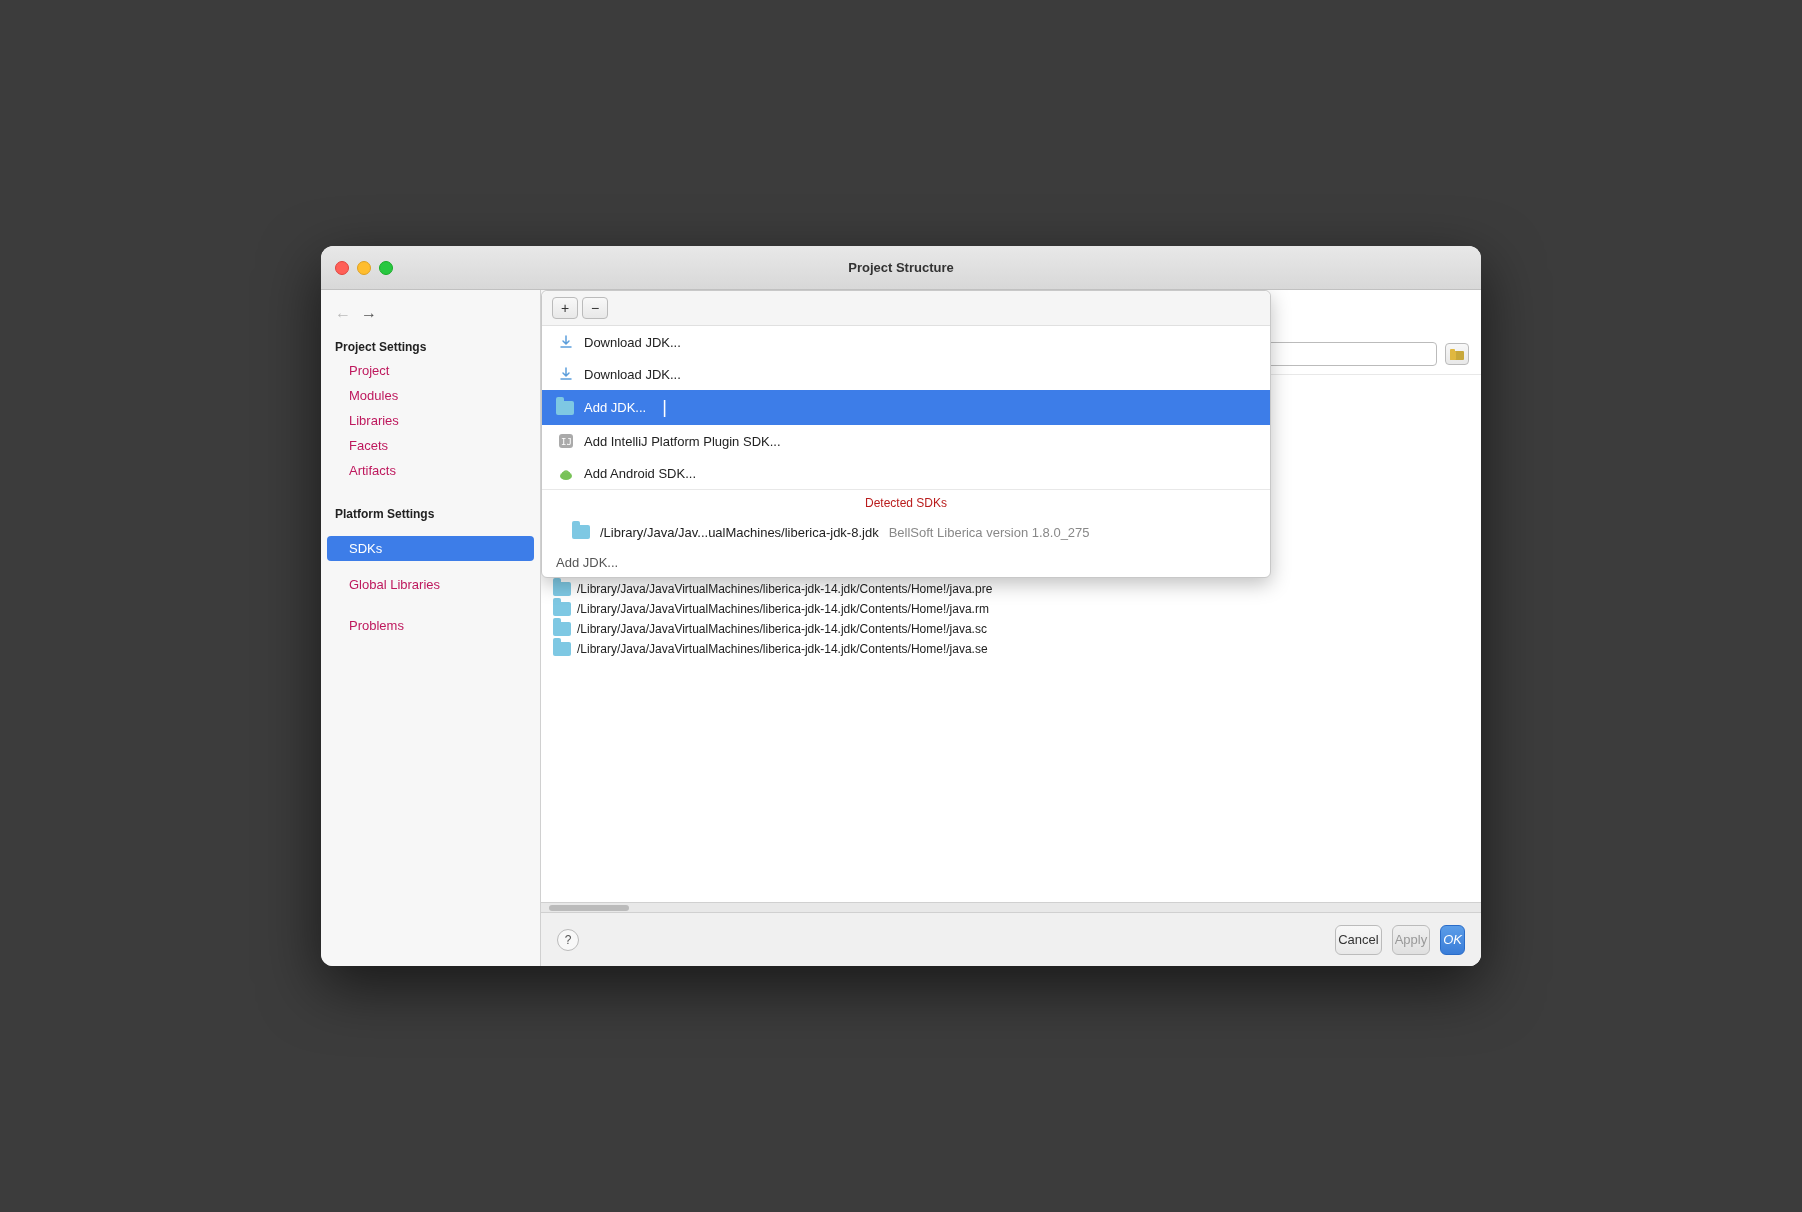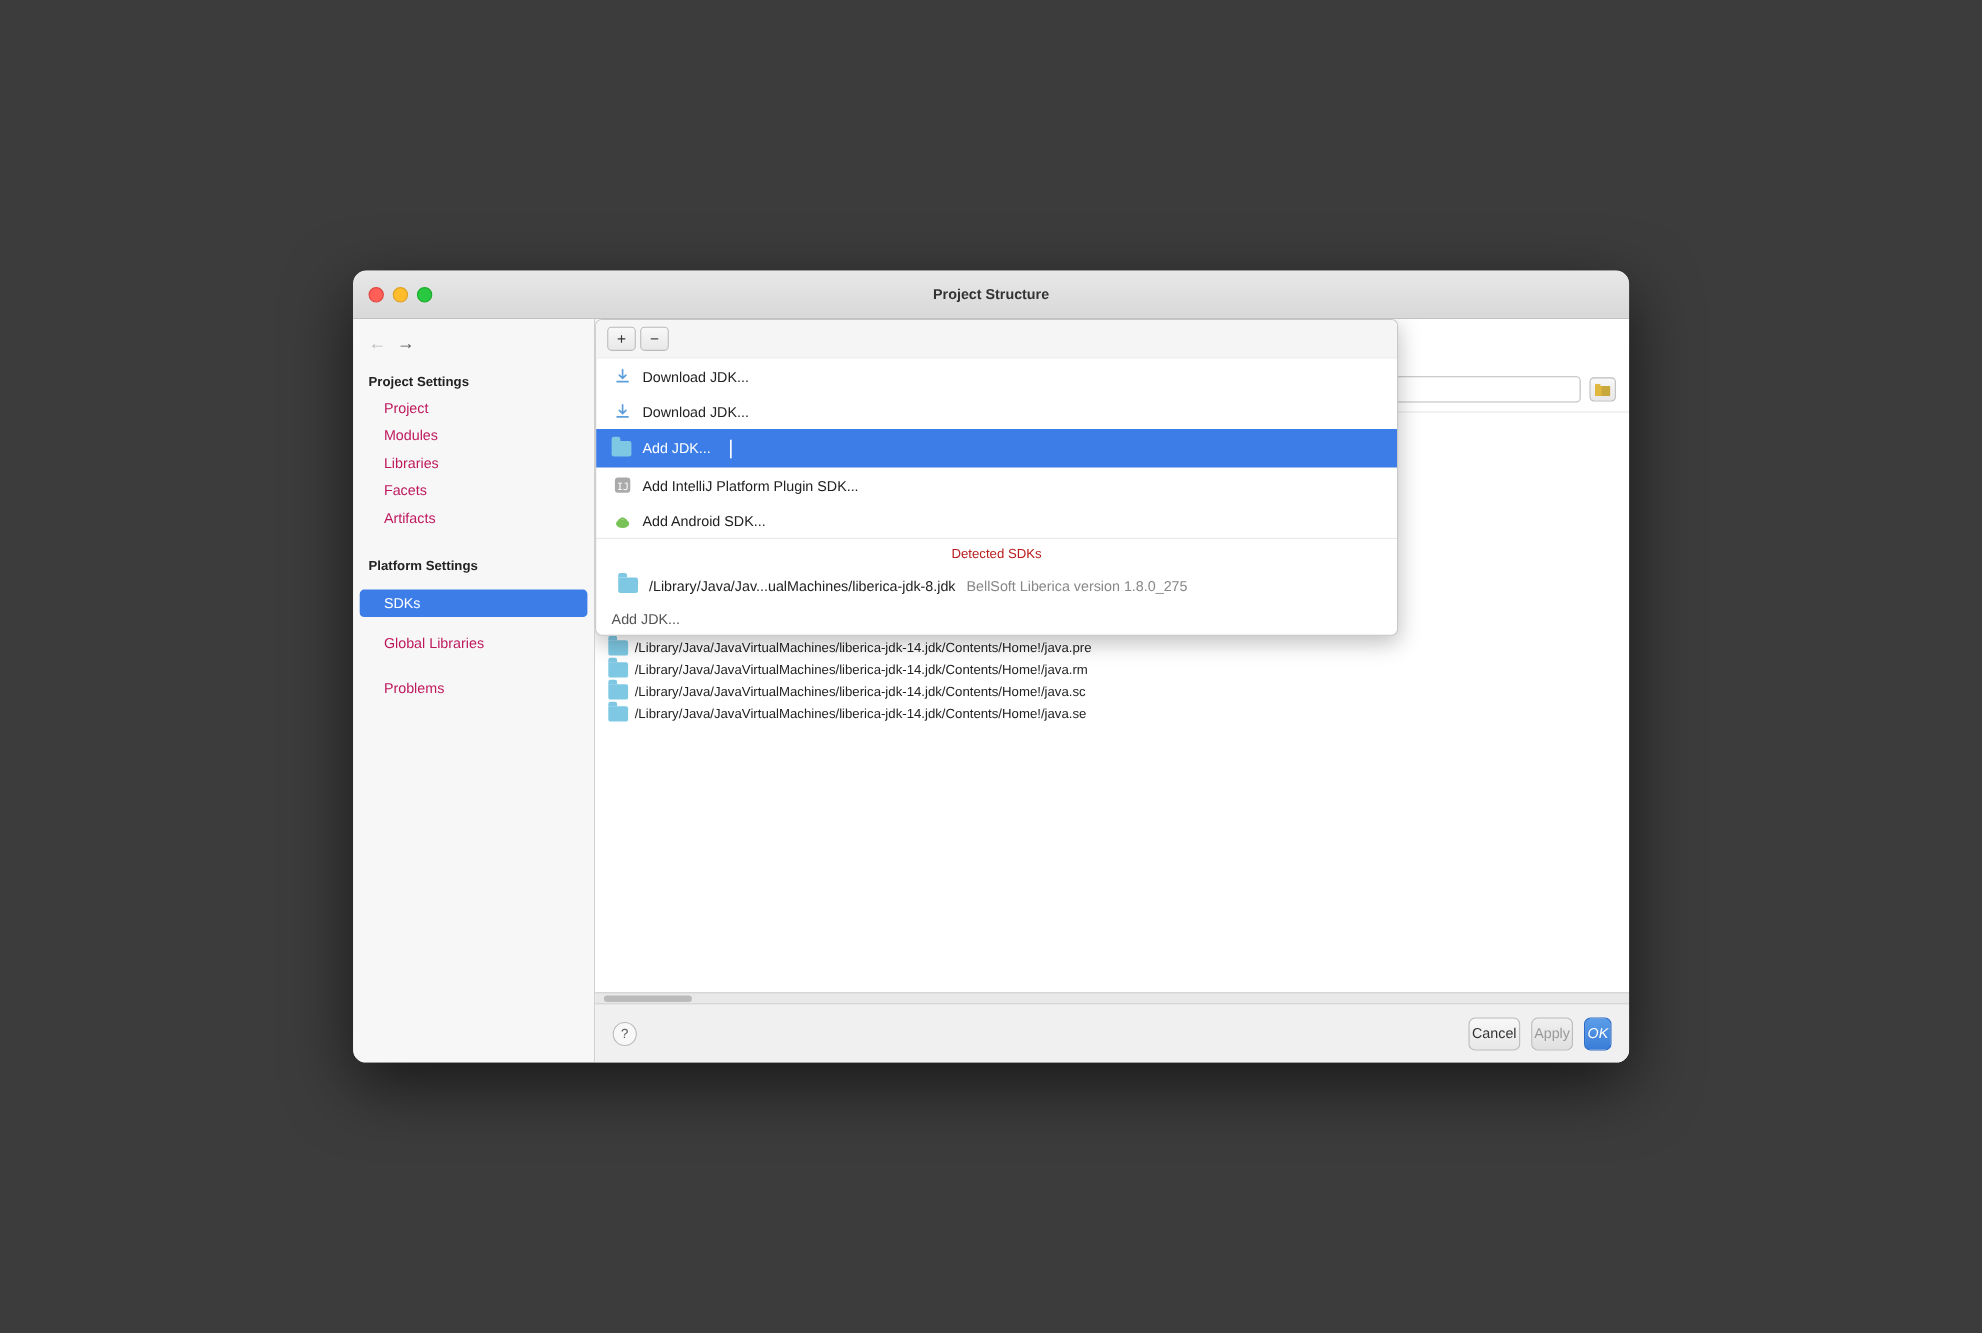--- a/index.html
+++ b/index.html
@@ -314,21 +314,21 @@
       padding: 6px 14px;
       font-size: 12px;
       color: #b91c1c;
       text-align: center;
       border-top: 1px solid #e8e8e8;
     }
 
     .detected-item {
       display: flex;
       align-items: center;
-      padding: 7px 20px;
+      padding: 7px 30px;
       gap: 10px;
       cursor: pointer;
     }
 
     .detected-path {
       font-size: 13px;
       color: #222;
     }
 
     .detected-version {

